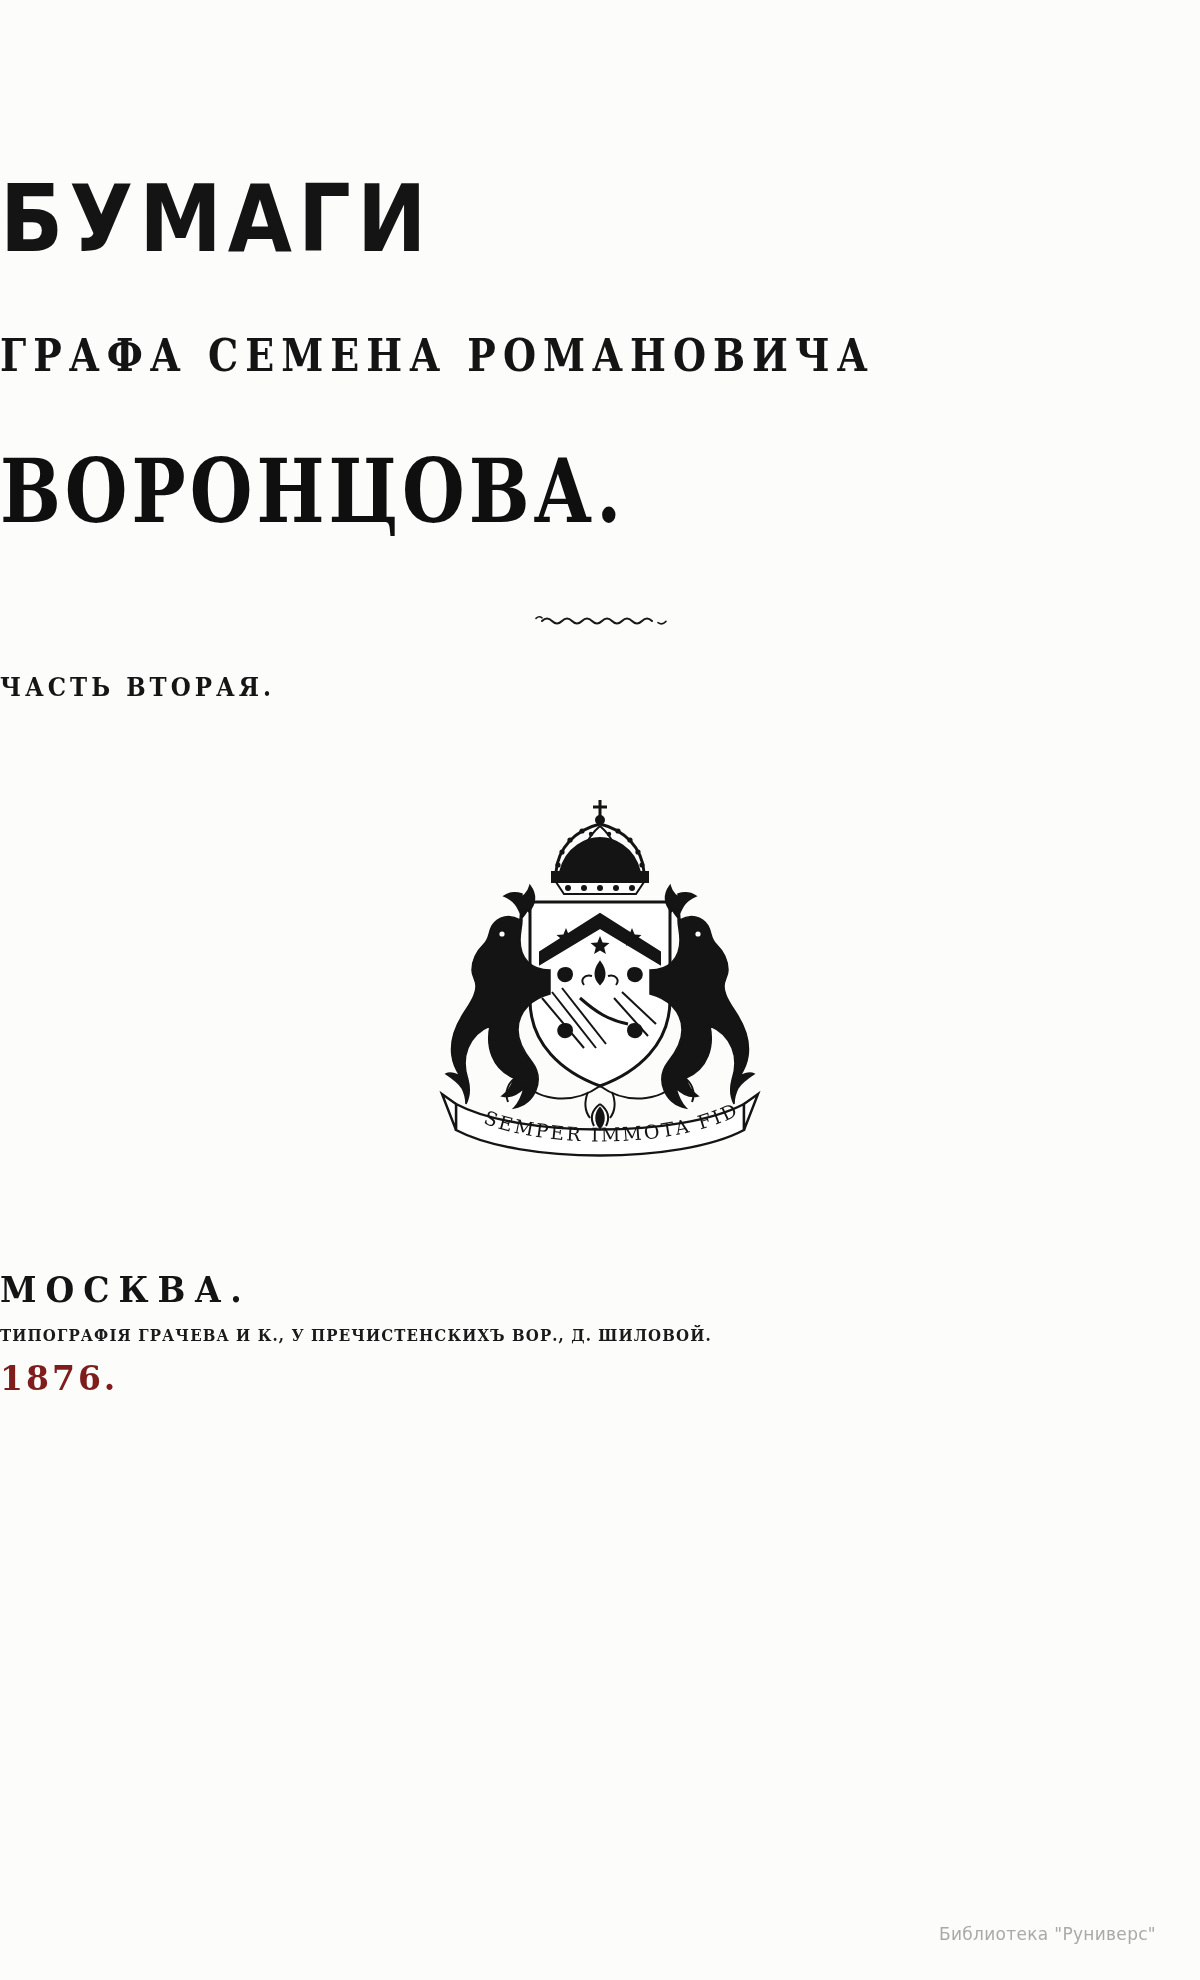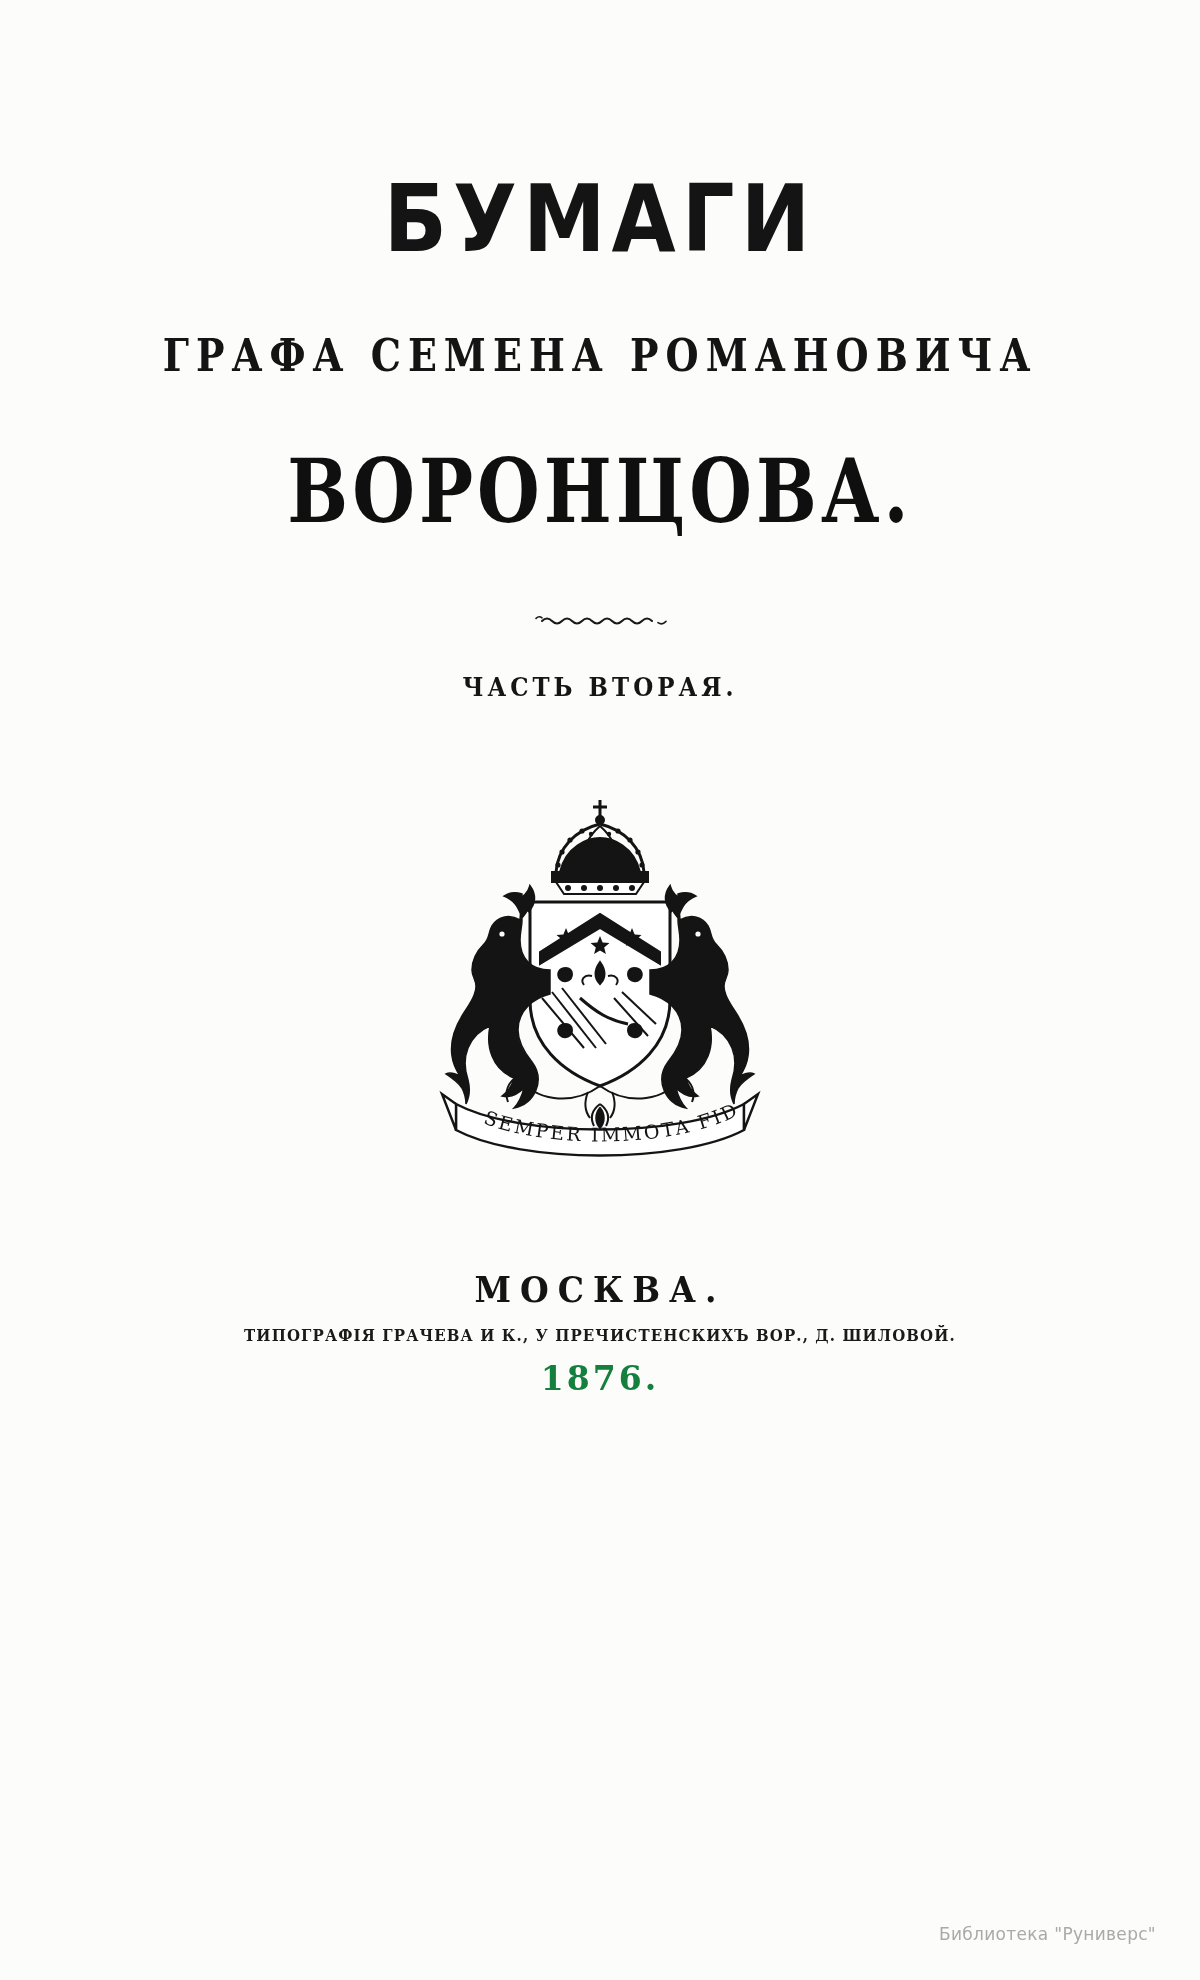--- a/index.html
+++ b/index.html
@@ -28,21 +28,21 @@
   .scan-tint {
     position: absolute;
     inset: 0;
     background: #fcfcfa;
     pointer-events: none;
   }
 
   .content {
     position: relative;
     width: 1200px;
-    text-align: center;
+    text-align: left;
   }
 
   .title-main {
     margin-top: 178px;
     font-family: "DejaVu Sans", sans-serif;
     font-weight: bold;
     font-size: 83px;
     letter-spacing: 6px;
     line-height: 1;
     color: #141414;
@@ -115,21 +115,21 @@
     color: #1a1a1a;
     transform: scaleY(1.08);
   }
 
   .year {
     margin-top: 14px;
     font-family: "DejaVu Serif", serif;
     font-weight: bold;
     font-size: 33px;
     letter-spacing: 3px;
-    color: #15803d;
+    color: #7f1d1d;
   }
 
   .watermark {
     position: absolute;
     right: 44px;
     bottom: 36px;
     font-family: "DejaVu Sans", sans-serif;
     font-size: 17px;
     color: #a9a9a9;
     letter-spacing: 0.3px;

